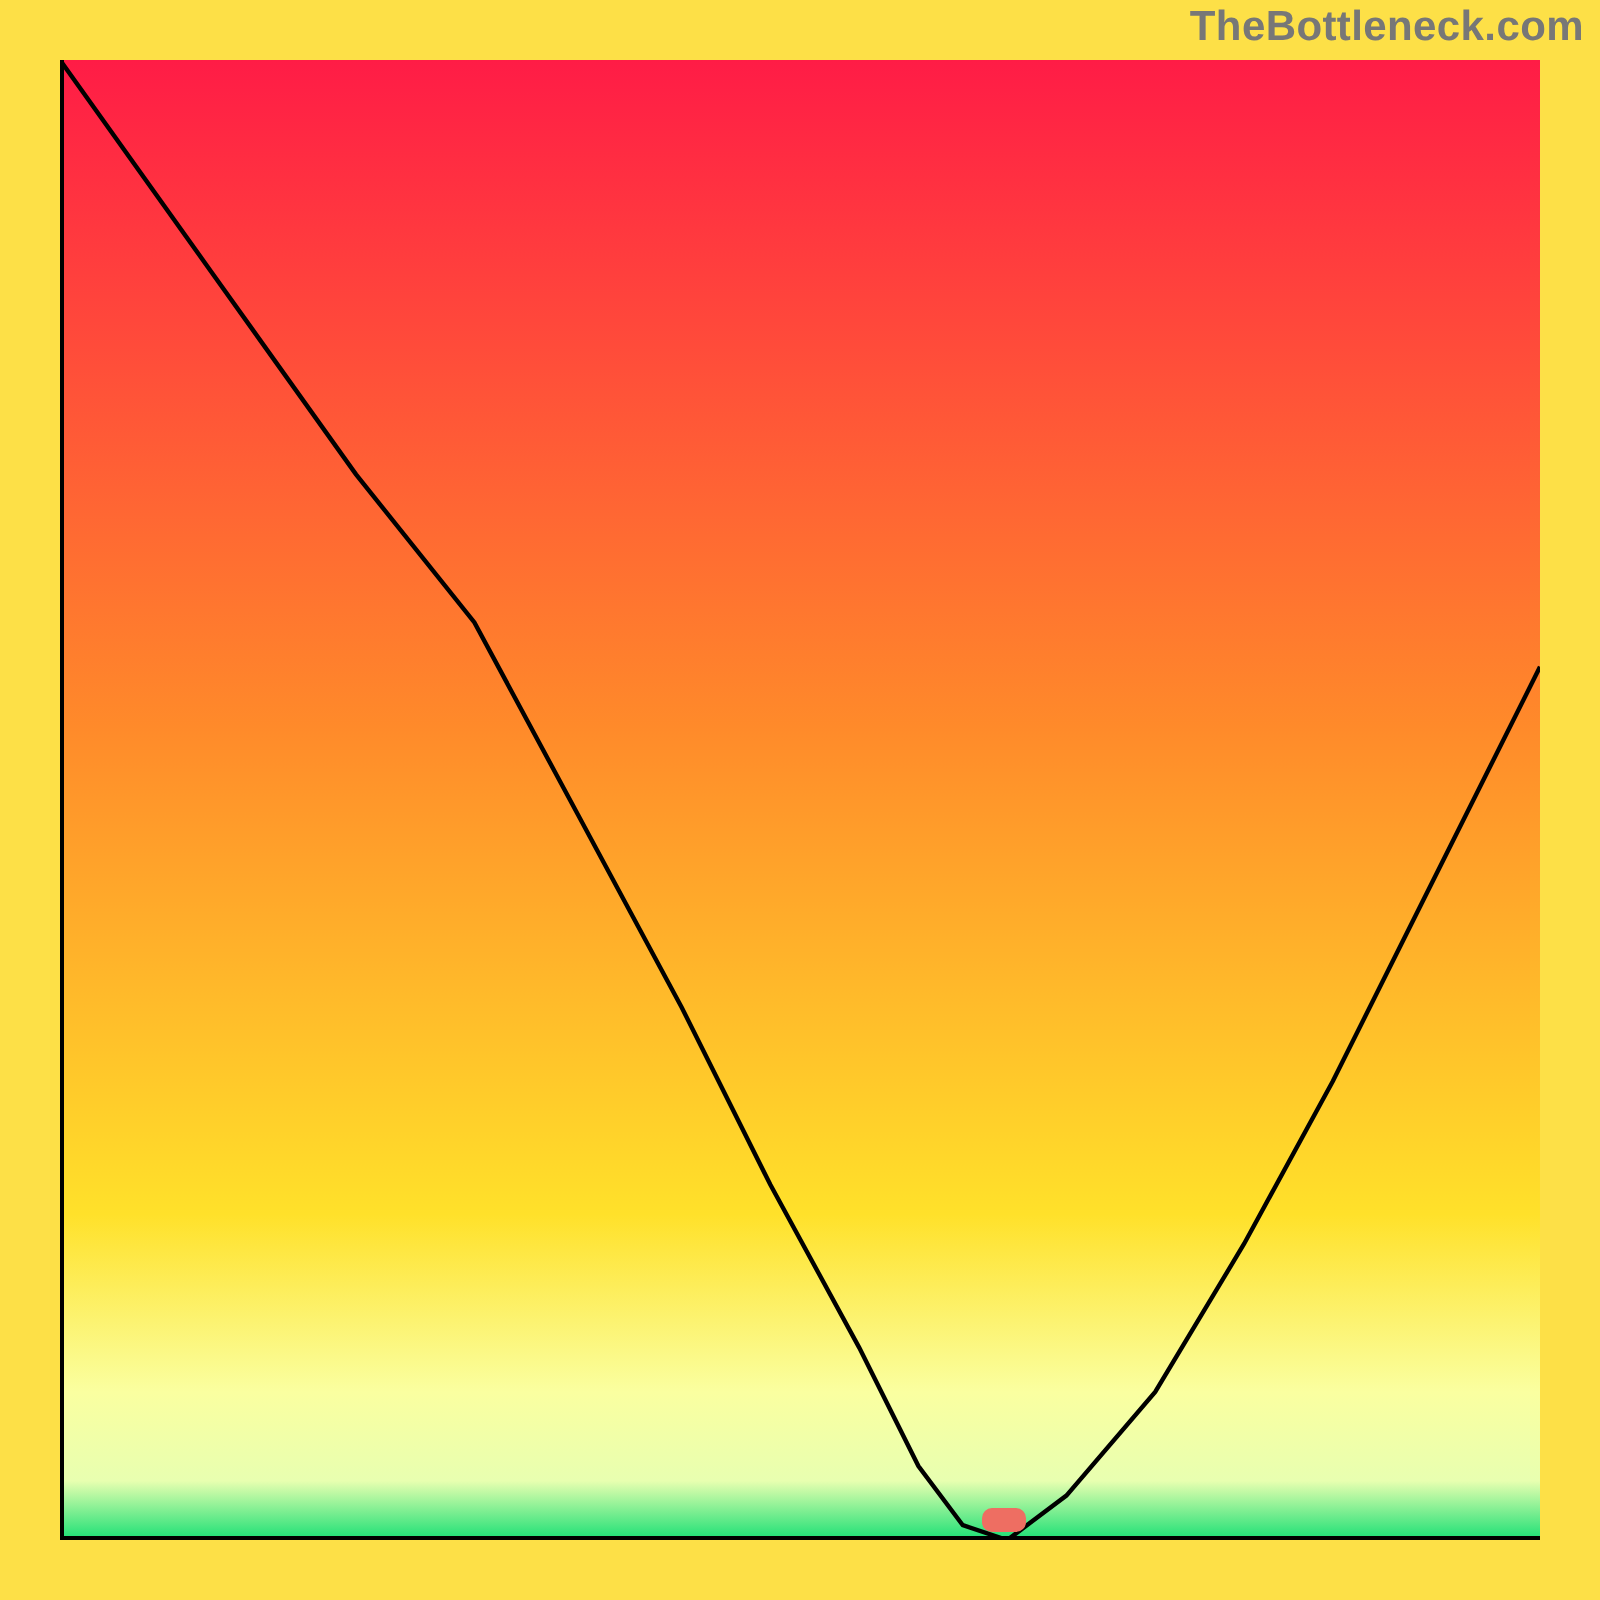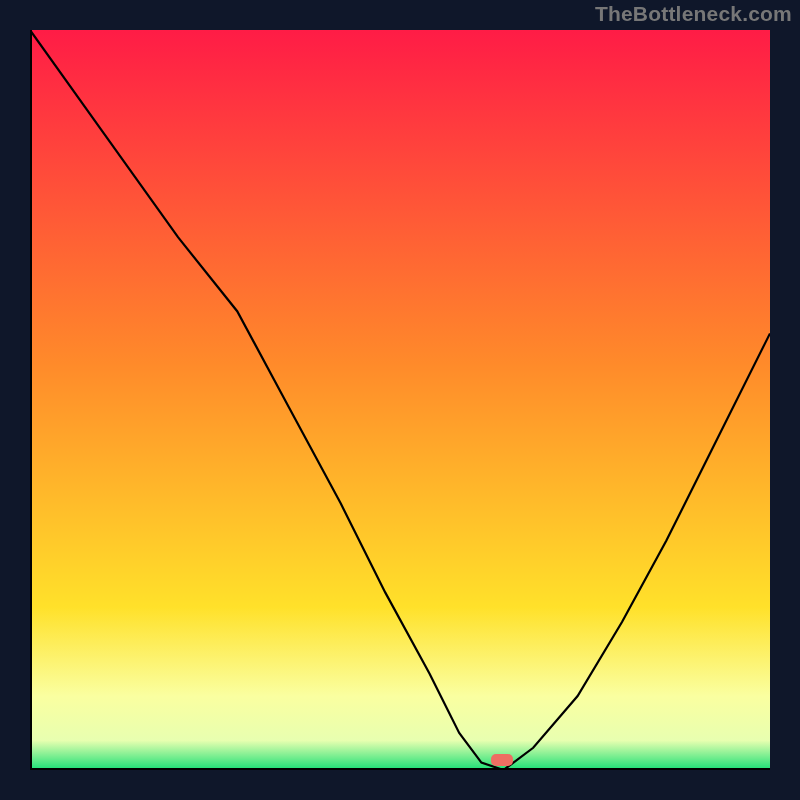--- a/index.html
+++ b/index.html
@@ -8,21 +8,21 @@
     background: #000;
     width: 800px;
     height: 800px;
     position: relative;
     font-family: Arial, Helvetica, sans-serif;
   }
   .stage {
     position: absolute;
     width: 800px;
     height: 800px;
-    background: #0f172a;
+    background: #fde047;
   }
   .watermark {
     position: absolute;
     top: 2px;
     right: 8px;
     color: #777;
     font-size: 21px;
     font-weight: 600;
     letter-spacing: 0.2px;
   }

